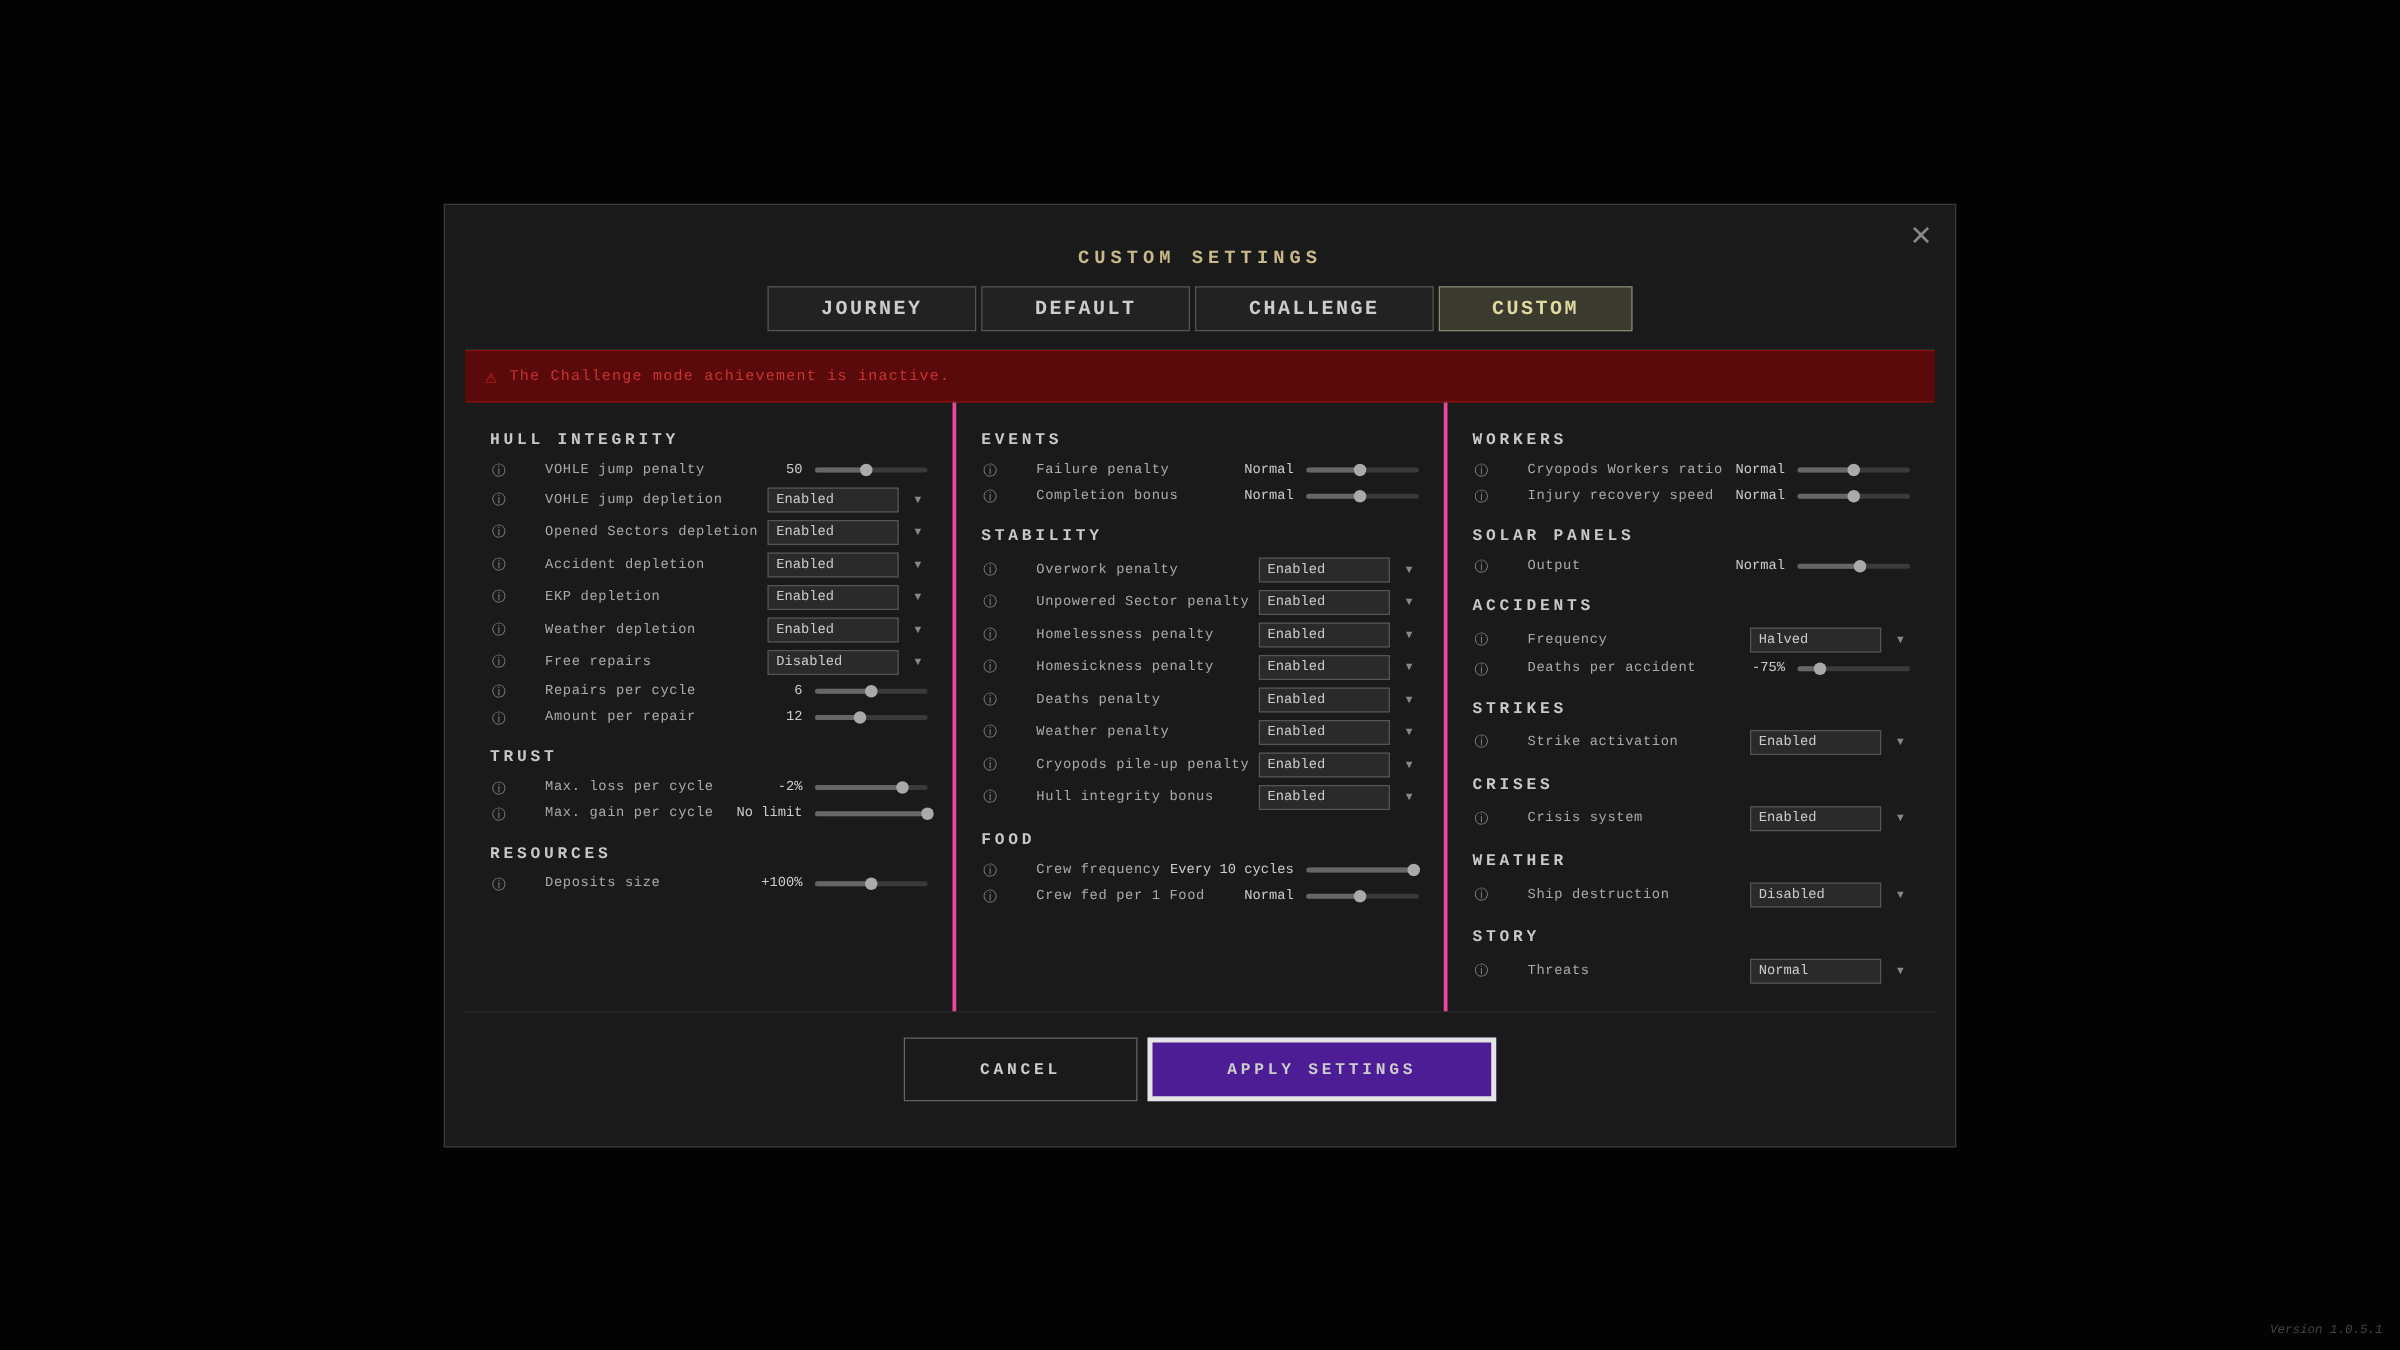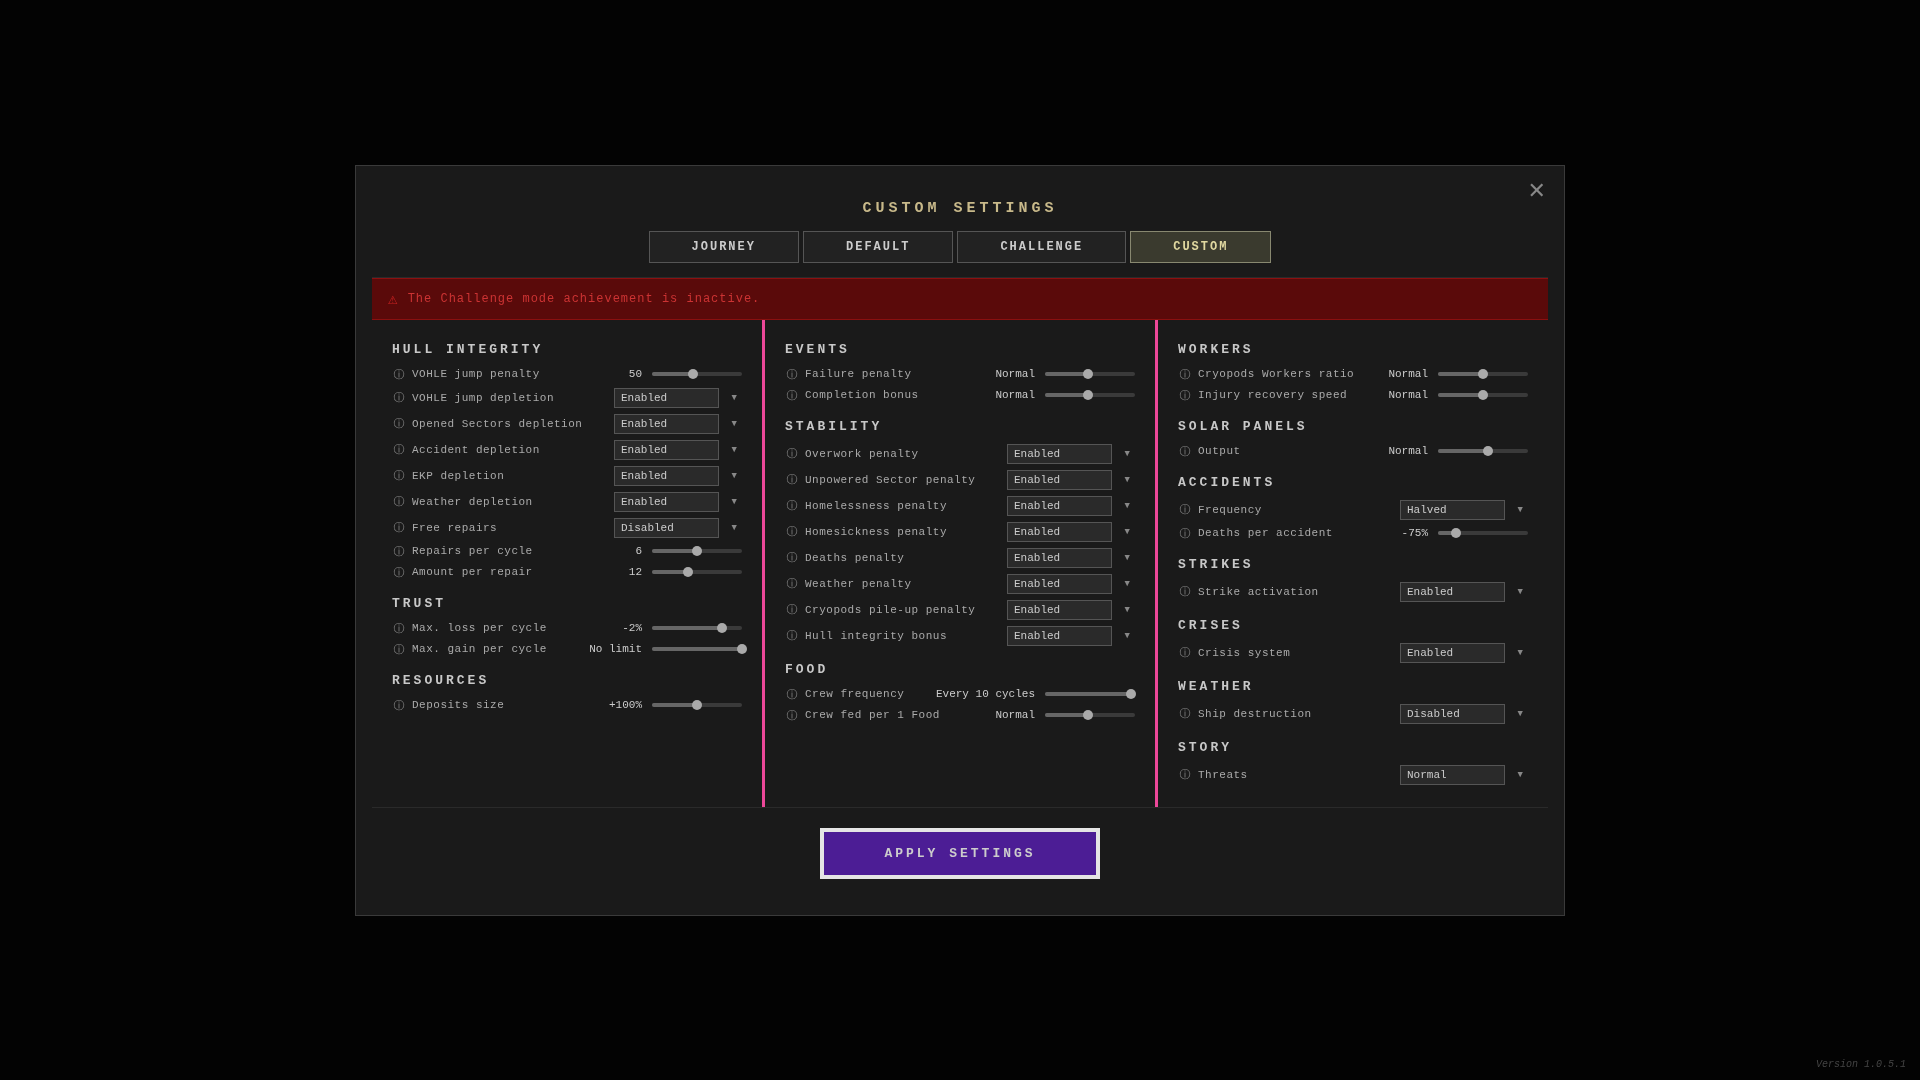--- a/index.html
+++ b/index.html
@@ -63,21 +63,21 @@
       justify-content: center;
       padding-bottom: 14px;
     }
 
     .tab-btn {
       padding: 8px 42px;
       background: #222;
       border: 1px solid #555;
       color: #ccc;
       font-family: 'Courier New', monospace;
-      font-size: 12px;
+      font-size: 16px;
       letter-spacing: 2px;
       font-weight: bold;
       cursor: pointer;
       text-transform: uppercase;
     }
 
     .tab-btn.active {
       background: #3a3a2e;
       border: 1px solid #888870;
       color: #e0d8a0;
@@ -148,20 +148,21 @@
       flex-shrink: 0;
       text-align: center;
     }
 
     .setting-label {
       color: #aaa;
       font-size: 11px;
       letter-spacing: 0.5px;
       flex: 1;
       min-width: 0;
+      margin-left: 24px;
     }
 
     .setting-value {
       color: #ccc;
       font-size: 11px;
       margin-right: 4px;
       white-space: nowrap;
     }
 
     .slider-track {
@@ -627,18 +628,19 @@
         <div class="dropdown-wrap">
           <div class="dropdown-display">Normal</div>
           <span class="dropdown-arrow">▼</span>
         </div>
       </div>
 
     </div>
   </div>
 
   <div class="modal-footer">
+    <button class="footer-btn cancel-btn">CANCEL</button>
     <button class="footer-btn apply-btn">APPLY SETTINGS</button>
   </div>
 
 </div>
 
 <div class="version-text">Version 1.0.5.1</div>
 
 </body></html>

